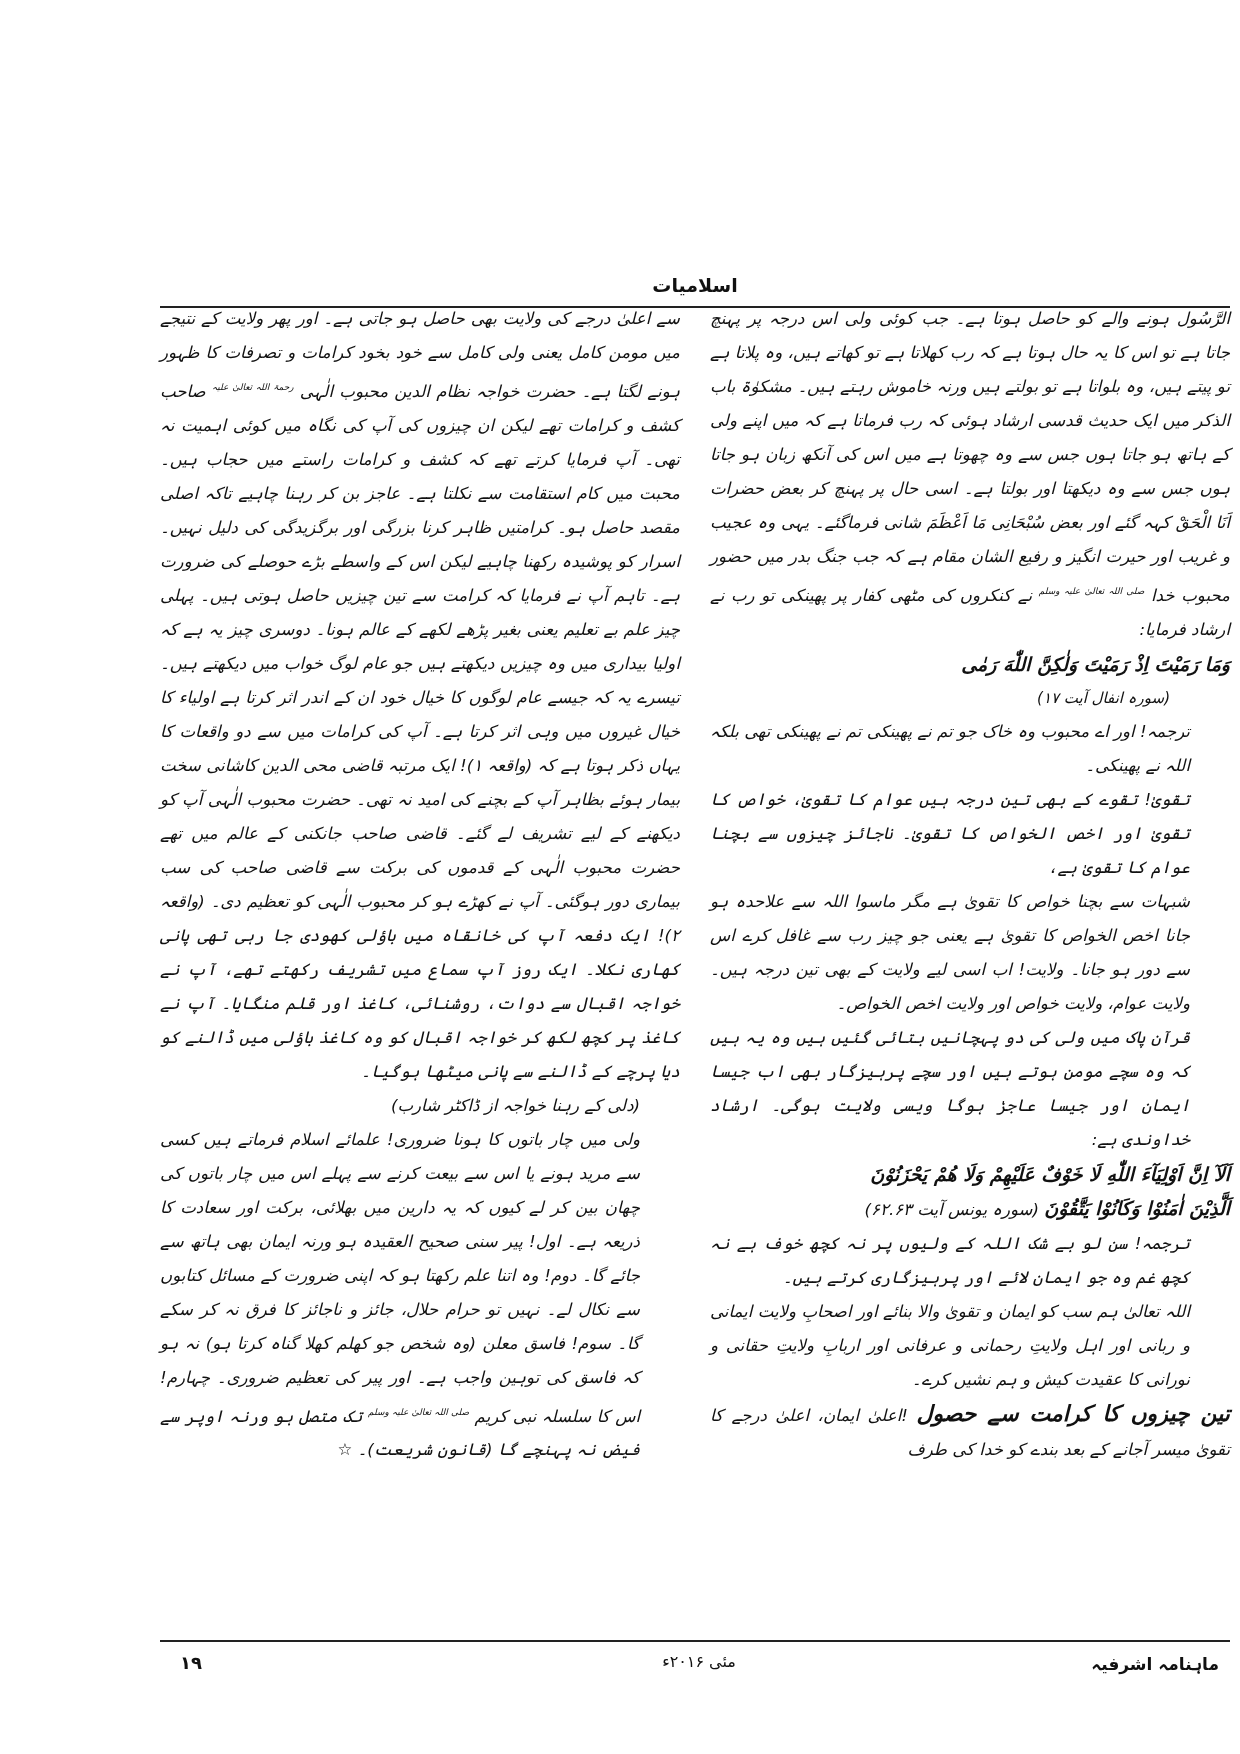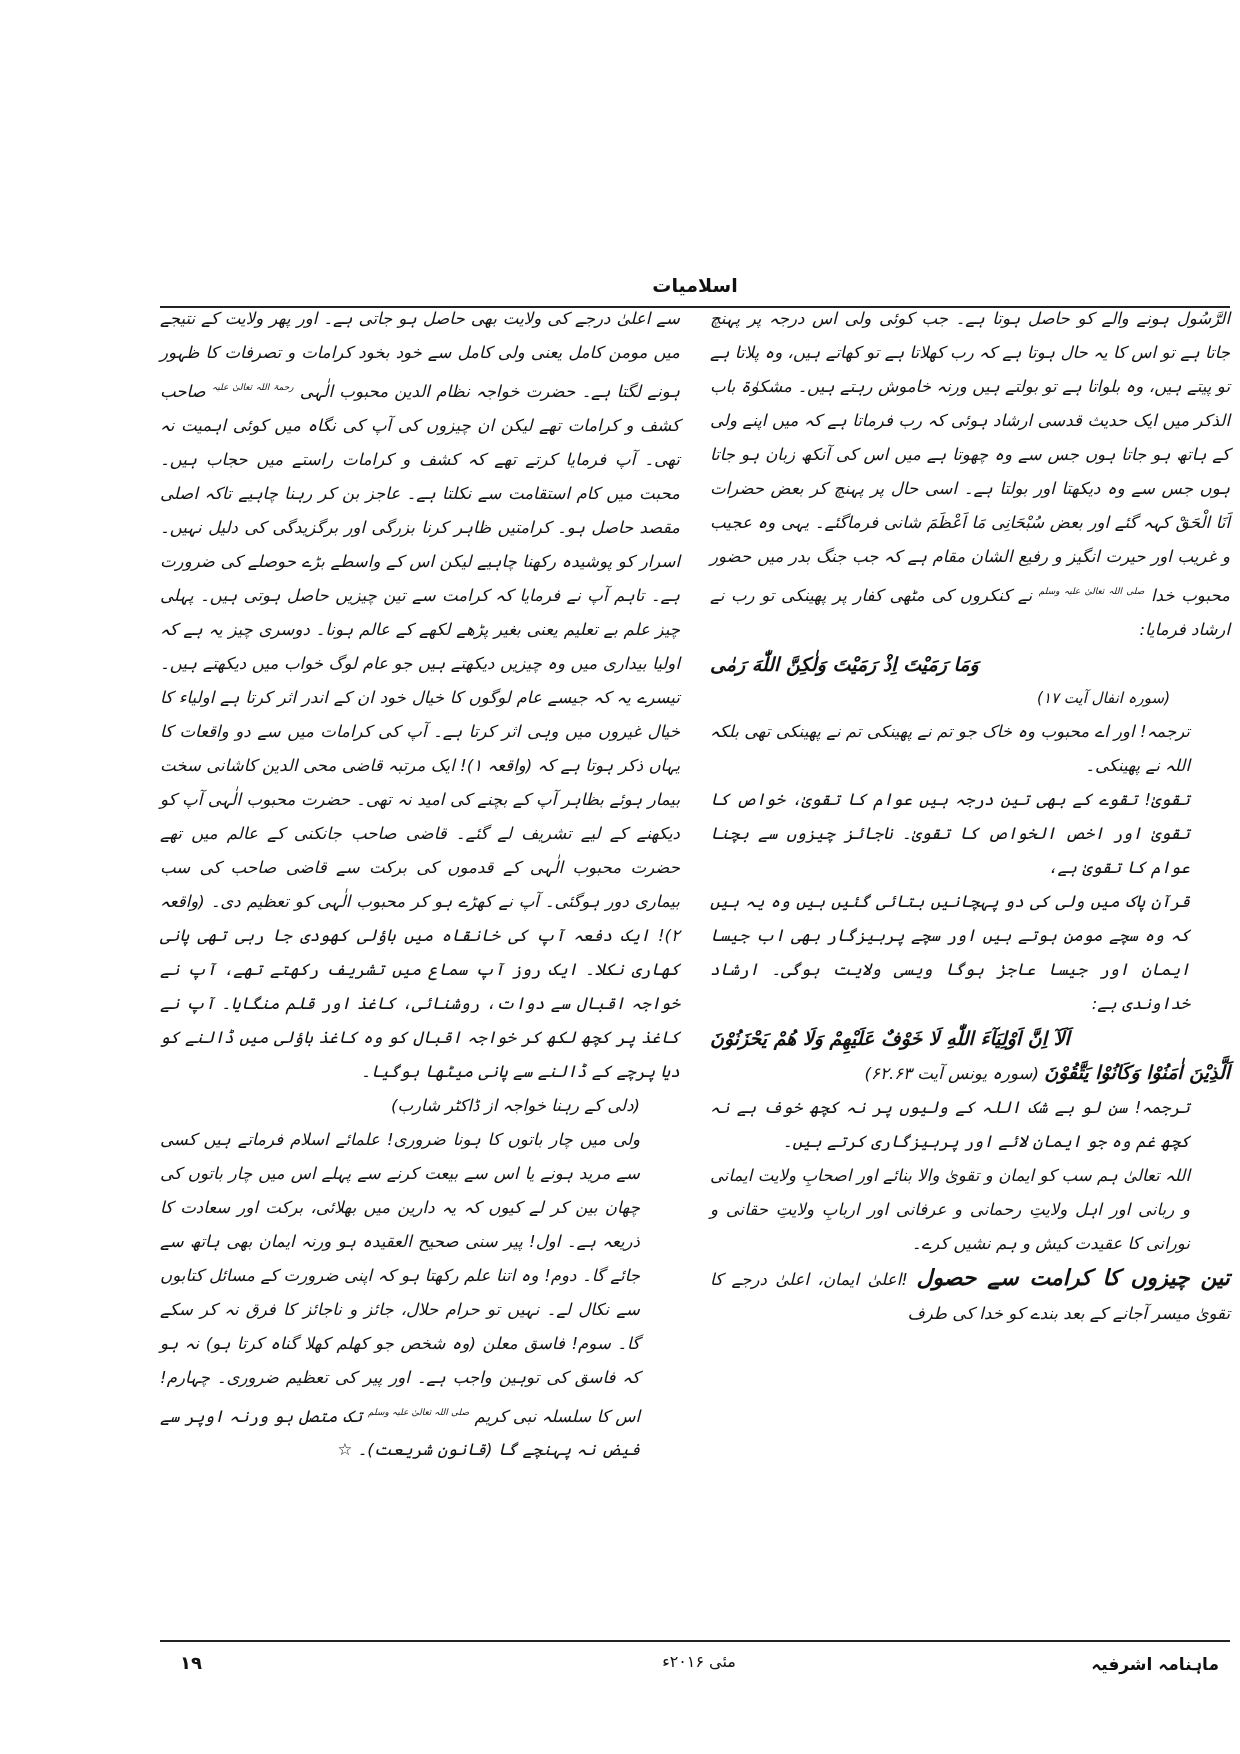--- a/index.html
+++ b/index.html
@@ -7,21 +7,21 @@
          font-family: "DejaVu Sans", sans-serif; color: #111; }
   .page-header { position: absolute; left: 160px; width: 1070px; top: 268px; height: 40px; }
   .page-header .title { position: absolute; left: 0; right: 0; top: 6px; text-align: center;
          font-size: 19px; font-weight: bold; direction: rtl; }
   .page-header .rule { position: absolute; left: 0; right: 0; bottom: 0; height: 2px; background: #222; }
   .columns { position: absolute; left: 160px; width: 1070px; top: 302px; height: 1340px;
          direction: rtl; display: flex; flex-direction: row; justify-content: space-between; }
   .col { width: 520px; direction: rtl; text-align: justify; font-size: 16.6px; line-height: 34px; font-style: italic; }
   .col p { margin: 0; }
   .indent { padding-right: 40px; }
-  .verse { text-align: left; font-family: "DejaVu Serif", serif; font-size: 19px; font-weight: bold; }
+  .verse { text-align: right; font-family: "DejaVu Serif", serif; font-size: 19px; font-weight: bold; }
   .ref { text-align: right; font-size: 15px; padding-right: 60px; }
   .subhead { font-size: 22px; font-weight: bold; }
   .honor { font-size: 9px; vertical-align: super; }
   .page-footer { position: absolute; left: 160px; width: 1070px; top: 1640px; height: 60px; }
   .page-footer .rule { position: absolute; left: 0; right: 0; top: 0; height: 2px; background: #222; }
   .page-footer .magazine { position: absolute; right: 11px; top: 14px; font-size: 17px; font-weight: bold; direction: rtl; }
   .page-footer .issue { position: absolute; left: 8px; right: 0; top: 12px; text-align: center; font-size: 16px; direction: rtl; }
   .page-footer .pageno { position: absolute; left: 20px; top: 12px; font-size: 18px; font-weight: bold; }
 </style>
 </head>
@@ -36,20 +36,21 @@
   <div class="col">
     <p>
       <span>الرَّسُول ہونے والے کو حاصل ہوتا ہے۔ جب کوئی ولی اس درجہ پر پہنچ جاتا ہے تو اس کا یہ حال ہوتا ہے کہ رب کھلاتا ہے تو کھاتے ہیں، وہ پلاتا ہے تو پیتے ہیں، وہ بلواتا ہے تو بولتے ہیں ورنہ خاموش رہتے ہیں۔ مشکوٰۃ باب الذکر میں ایک حدیث قدسی ارشاد ہوئی کہ رب فرماتا ہے کہ میں اپنے ولی کے ہاتھ ہو جاتا ہوں جس سے وہ چھوتا ہے میں اس کی آنکھ زبان ہو جاتا ہوں جس سے وہ دیکھتا اور بولتا ہے۔ اسی حال پر پہنچ کر بعض حضرات اَنَا الْحَقْ کہہ گئے اور بعض سُبْحَانِی مَا اَعْظَمَ شانی فرماگئے۔ یہی وہ عجیب و غریب اور حیرت انگیز و رفیع الشان مقام ہے کہ جب جنگ بدر میں حضور محبوب خدا</span>
       <span class="honor">صلی اللہ تعالیٰ علیہ وسلم</span>
       <span>نے کنکروں کی مٹھی کفار پر پھینکی تو رب نے ارشاد فرمایا:</span>
     </p>
     <p class="verse">وَمَا رَمَيْتَ اِذْ رَمَيْتَ وَلٰكِنَّ اللّٰهَ رَمٰى</p>
     <p class="ref">(سورہ انفال آیت ۱۷)</p>
     <p class="indent">ترجمہ! اور اے محبوب وہ خاک جو تم نے پھینکی تم نے پھینکی تھی بلکہ اللہ نے پھینکی۔</p>
     <p class="indent">تقویٰ! تقوے کے بھی تین درجہ ہیں عوام کا تقویٰ، خواص کا تقویٰ اور اخص الخواص کا تقویٰ۔ ناجائز چیزوں سے بچنا عوام کا تقویٰ ہے،</p>
+    <p class="indent">شبہات سے بچنا خواص کا تقویٰ ہے مگر ماسوا اللہ سے علاحدہ ہو جانا اخص الخواص کا تقویٰ ہے یعنی جو چیز رب سے غافل کرے اس سے دور ہو جانا۔ ولایت! اب اسی لیے ولایت کے بھی تین درجہ ہیں۔ ولایت عوام، ولایت خواص اور ولایت اخص الخواص۔</p>
     <p class="indent">قرآن پاک میں ولی کی دو پہچانیں بتائی گئیں ہیں وہ یہ ہیں کہ وہ سچے مومن ہوتے ہیں اور سچے پرہیزگار بھی اب جیسا ایمان اور جیسا عاجزٰ ہوگا ویسی ولایت ہوگی۔ ارشاد خداوندی ہے:</p>
     <p class="verse">اَلَآ اِنَّ اَوْلِيَآءَ اللّٰهِ لَا خَوْفٌ عَلَيْهِمْ وَلَا هُمْ يَحْزَنُوْنَ</p>
     <p>
       <span class="verse">اَلَّذِيْنَ اٰمَنُوْا وَكَانُوْا يَتَّقُوْنَ</span>
       <span>(سورہ یونس آیت ۶۲.۶۳)</span>
     </p>
     <p class="indent">ترجمہ! سن لو بے شک اللہ کے ولیوں پر نہ کچھ خوف ہے نہ کچھ غم وہ جو ایمان لائے اور پرہیزگاری کرتے ہیں۔</p>
     <p class="indent">اللہ تعالیٰ ہم سب کو ایمان و تقویٰ والا بنائے اور اصحابِ ولایت ایمانی و ربانی اور اہل ولایتِ رحمانی و عرفانی اور اربابِ ولایتِ حقانی و نورانی کا عقیدت کیش و ہم نشیں کرے۔</p>
     <p>
       <span class="subhead">تین چیزوں کا کرامت سے حصول</span>

